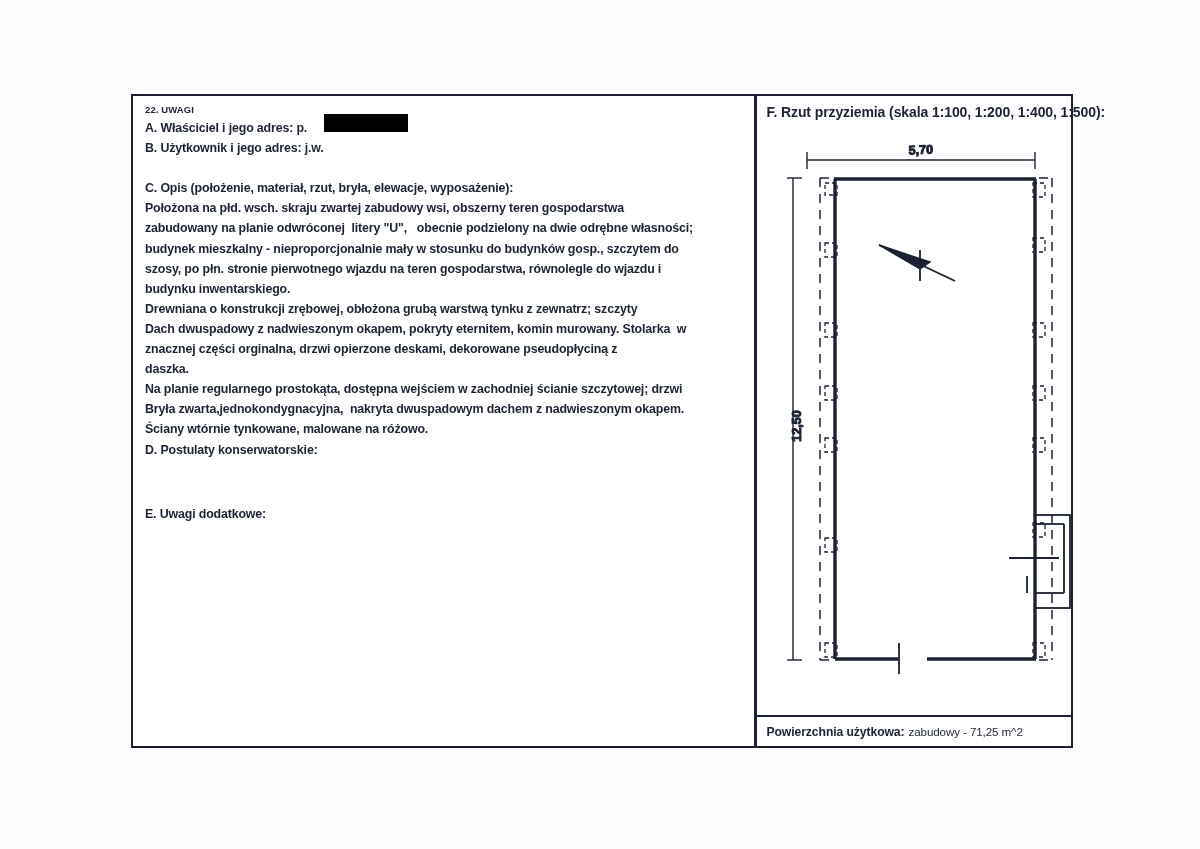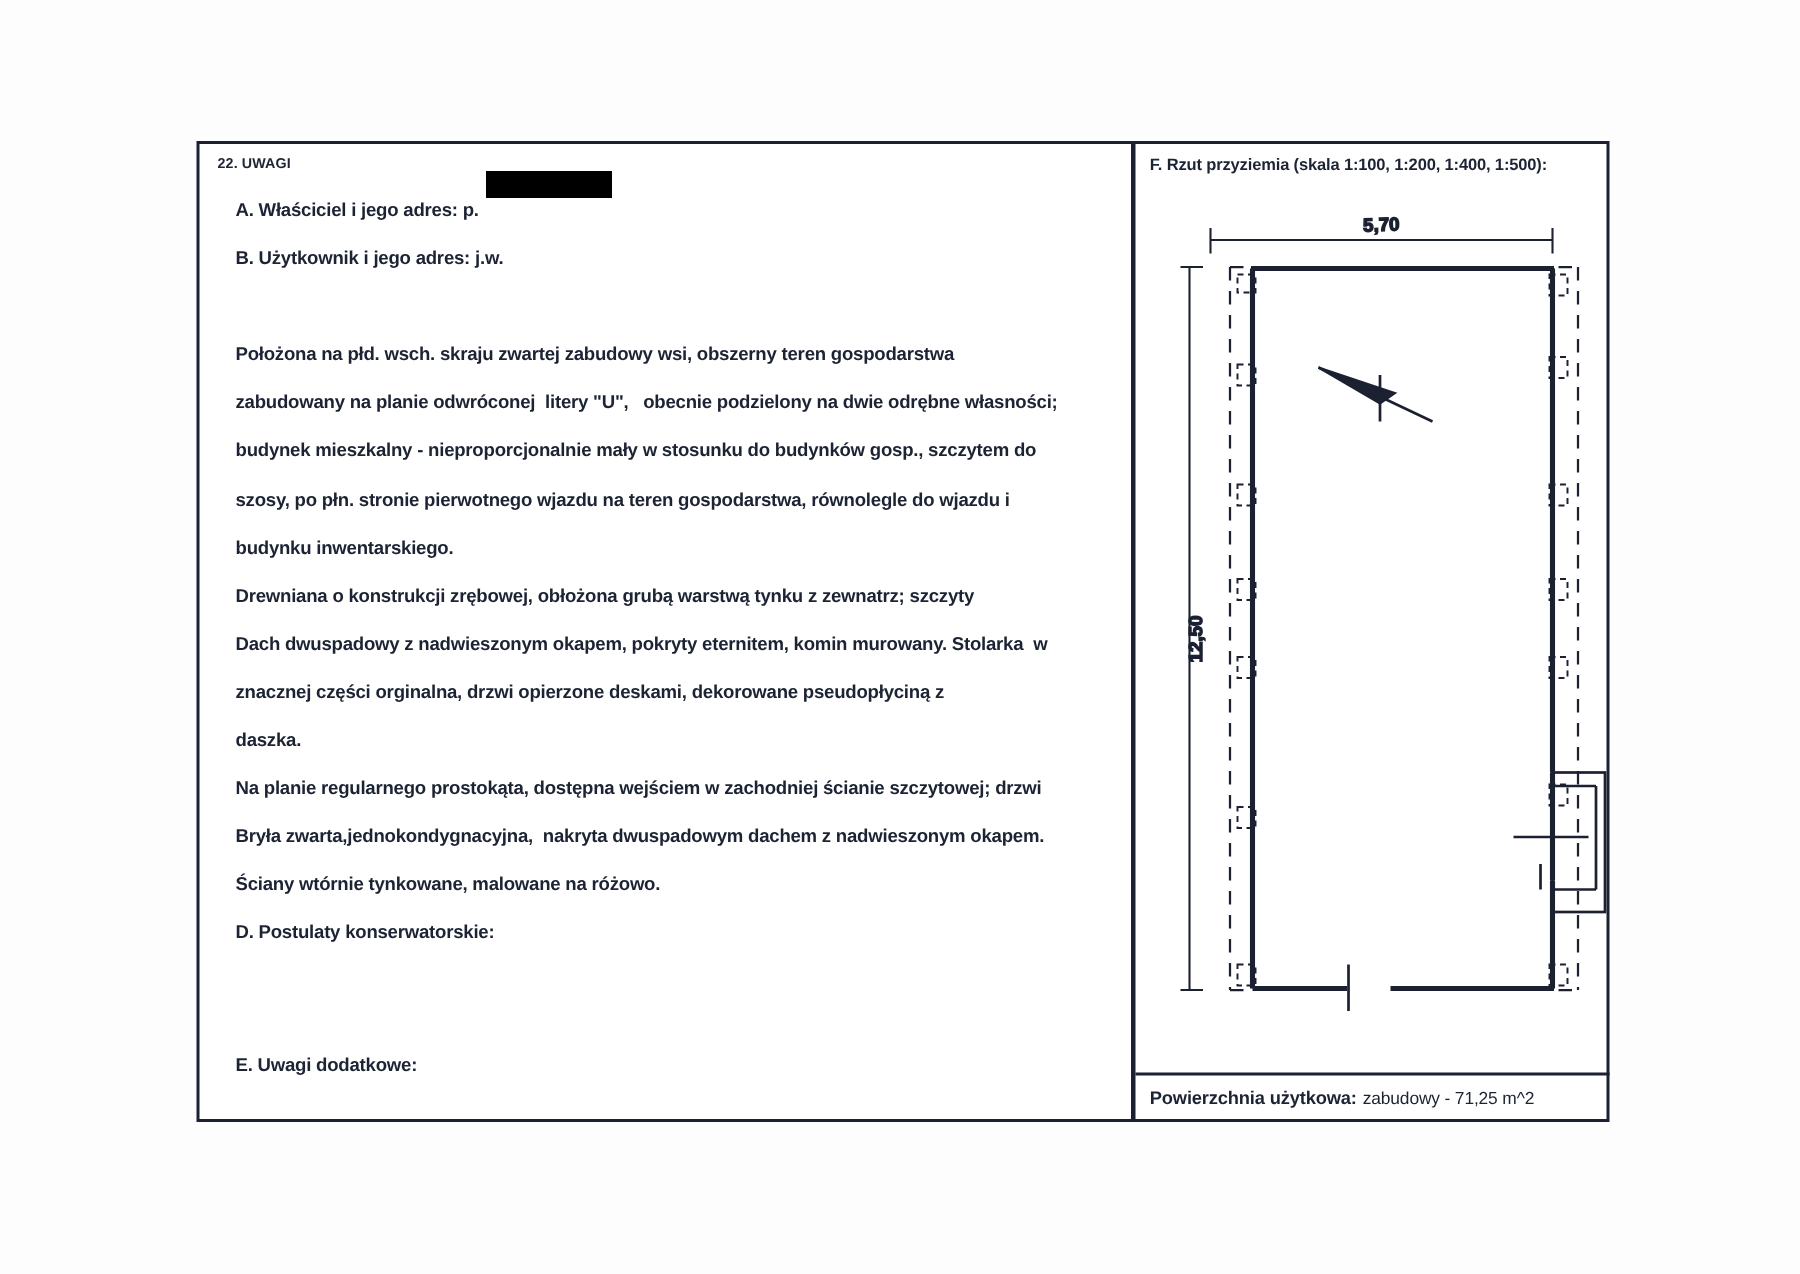--- a/index.html
+++ b/index.html
@@ -61,21 +61,21 @@
     letter-spacing: .1px;
     margin: 2px 0 2px 6px;
     line-height: 12px;
   }
   .body-line {
     font-size: 12.4px;
     font-weight: bold;
     line-height: 16.1px;
     letter-spacing: -0.15px;
     white-space: pre;
-    margin: 16px;
+    margin: 4px;
     padding-left: 2px;
   }
   .blank-line { height: 16.1px; }
   .half-blank { height: 8px; }
 
   
   #redaction-bar {
     position: absolute;
     left: 191px;
     top: 18px;
@@ -90,21 +90,21 @@
     left: 623.5px;
     top: 0;
     width: 316px;
     height: 100%;
     box-sizing: border-box;
   }
   #plan-title {
     position: absolute;
     left: 10px;
     top: 8px;
-    font-size: 11px;
+    font-size: 14px;
     font-weight: bold;
     letter-spacing: -0.1px;
     white-space: nowrap;
   }
   #footer-rule {
     position: absolute;
     left: 0;
     top: 619px;
     width: 100%;
     height: 2.2px;
@@ -152,20 +152,21 @@
     <div id="left-panel">
 
       <div class="section-number">22. UWAGI</div>
 
       <div class="body-line">A. Właściciel i jego adres: p.</div>
 
       <div class="body-line">B. Użytkownik i jego adres: j.w.</div>
 
       <div class="blank-line"></div>
 
+      <div class="body-line">C. Opis (położenie, materiał, rzut, bryła, elewacje, wyposażenie):</div>
 
       <div class="body-line">Położona na płd. wsch. skraju zwartej zabudowy wsi, obszerny teren gospodarstwa</div>
       <div class="body-line">zabudowany na planie odwróconej  litery "U",   obecnie podzielony na dwie odrębne własności;</div>
       <div class="body-line">budynek mieszkalny - nieproporcjonalnie mały w stosunku do budynków gosp., szczytem do</div>
       <div class="body-line">szosy, po płn. stronie pierwotnego wjazdu na teren gospodarstwa, równolegle do wjazdu i</div>
       <div class="body-line">budynku inwentarskiego.</div>
       <div class="body-line">Drewniana o konstrukcji zrębowej, obłożona grubą warstwą tynku z zewnatrz; szczyty</div>
       <div class="body-line">Dach dwuspadowy z nadwieszonym okapem, pokryty eternitem, komin murowany. Stolarka  w</div>
       <div class="body-line">znacznej części orginalna, drzwi opierzone deskami, dekorowane pseudopłyciną z</div>
       <div class="body-line">daszka.</div>

